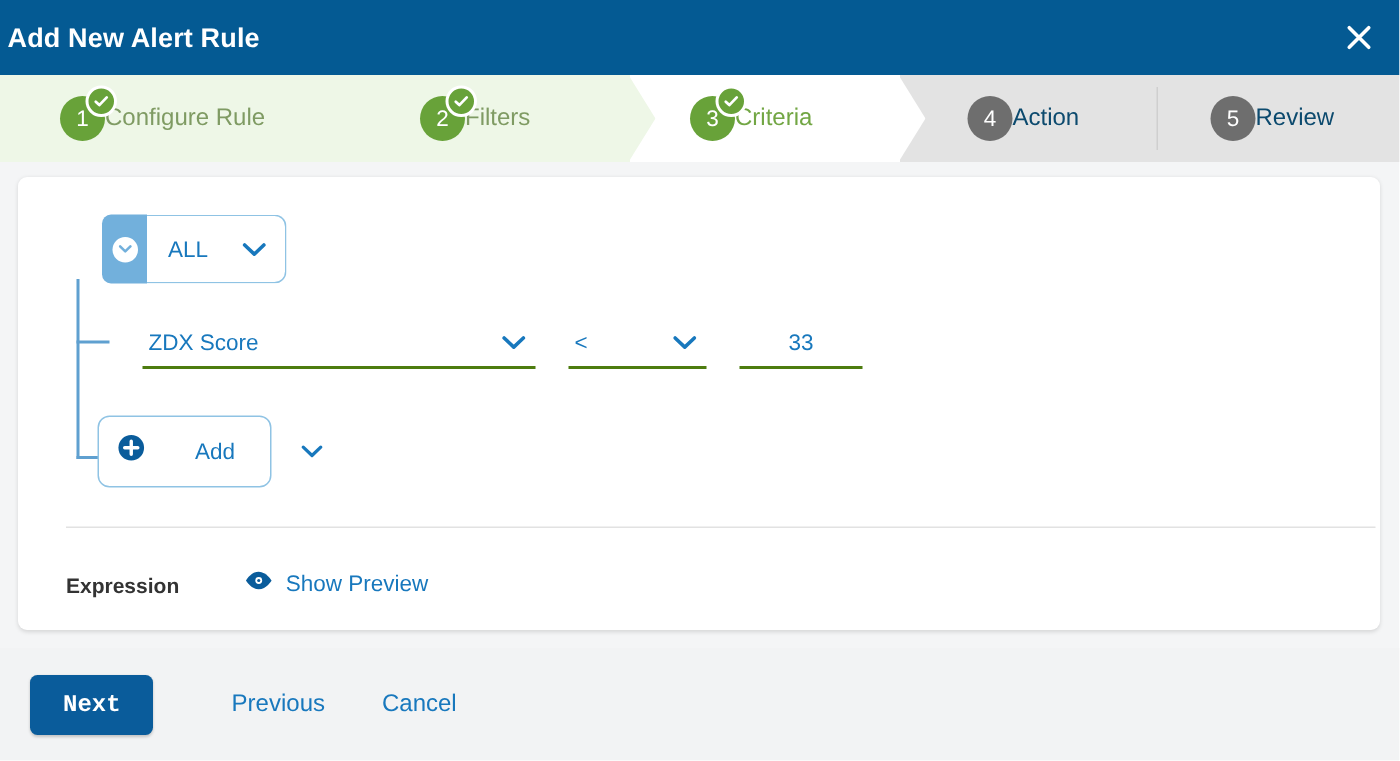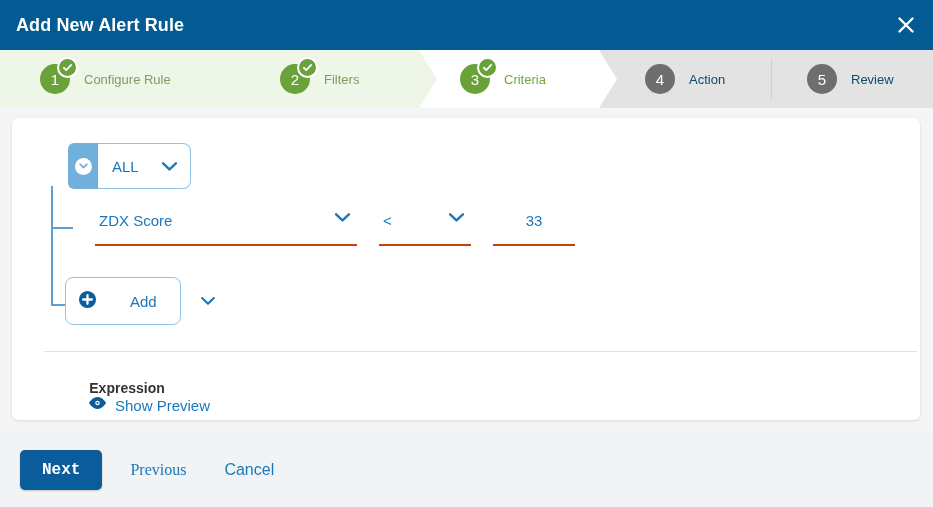--- a/index.html
+++ b/index.html
@@ -19,21 +19,21 @@
   .titlebar {
     position: absolute; left: 0; top: 0;
     width: 933px; height: 50px;
     background: #045a93;
     display: flex; align-items: center;
   }
   .titlebar-title {
     color: #ffffff;
     font-size: 18px;
     font-weight: bold;
-    margin-left: 16px;
+    margin-left: 5px;
     letter-spacing: .1px;
   }
   .close-btn {
     position: absolute; right: 10px; top: 8px;
     width: 34px; height: 34px;
     cursor: pointer;
     display: flex; align-items: center; justify-content: center;
   }
   .close-btn svg { display: block; }
 
@@ -56,22 +56,21 @@
   .step .num {
     position: relative;
     width: 30px; height: 30px;
     border-radius: 50%;
     display: flex; align-items: center; justify-content: center;
     color: #ffffff;
     font-size: 15px;
     flex: none;
   }
   .step .label {
-    margin-left: 14px;
-    font-size: 13px;
+    font-size: 16px;
     white-space: nowrap;
   }
   
   .step.done { background: #eef7e7; }
   .step.done .num { background: #68a239; }
   .step.done .label { color: #7f9b63; }
   .step .check {
     position: absolute;
     right: -8px; top: -7px;
     width: 17px; height: 17px;
@@ -180,22 +179,22 @@
   
   .cond-row {
     position: absolute;
     left: 95px; top: 212px;
     display: flex;
     align-items: flex-start;
   }
   .field {
     position: relative;
     height: 34px;
-    border-bottom: 2px solid #c2410c;
-    display: flex; 
+    border-bottom: 2px solid #4d7c0f;
+    display: flex; align-items: center;
     box-sizing: border-box;
     cursor: pointer;
   }
   .field .fval {
     color: #1878bd;
     font-size: 15px;
   }
   .field-metric { width: 262px; padding: 0 6px 0 4px; justify-content: space-between; }
   .field-op { width: 92px; margin-left: 22px; padding: 0 6px 0 4px; justify-content: space-between; }
   .field-val { width: 82px; margin-left: 22px; justify-content: center; }
@@ -224,21 +223,21 @@
     position: absolute;
     left: 32px; top: 233px;
     width: 873px; height: 1px;
     background: #e2e2e2;
   }
 
   
   .expr-row {
     position: absolute;
     left: 32px; top: 262px;
-    display: flex; align-items: center; flex-direction: column;
+    display: flex; align-items: center;
   }
   .expr-label {
     color: #333333;
     font-size: 14px;
     font-weight: bold;
   }
   .preview-link {
     display: flex; align-items: center;
     margin-left: 44px;
     cursor: pointer;
@@ -271,21 +270,21 @@
     font-family: Liberation Mono, monospace;
     box-shadow: 0 1px 2px rgba(0,0,0,.2);
   }
   .btn-link {
     background: none; border: none;
     color: #1878bd;
     font-size: 16px;
     cursor: pointer;
     font-family: "Liberation Sans", sans-serif;
   }
-  .btn-prev { margin-left: 22px; font-family: Liberation Serif, serif; }
+  .btn-prev { margin-left: 46px; }
   .btn-cancel { margin-left: 26px; }
 </style>
 </head>
 <body>
 
 <div id="app">
 
   <div class="titlebar">
     <div class="titlebar-title">Add New Alert Rule</div>
     <div class="close-btn">

